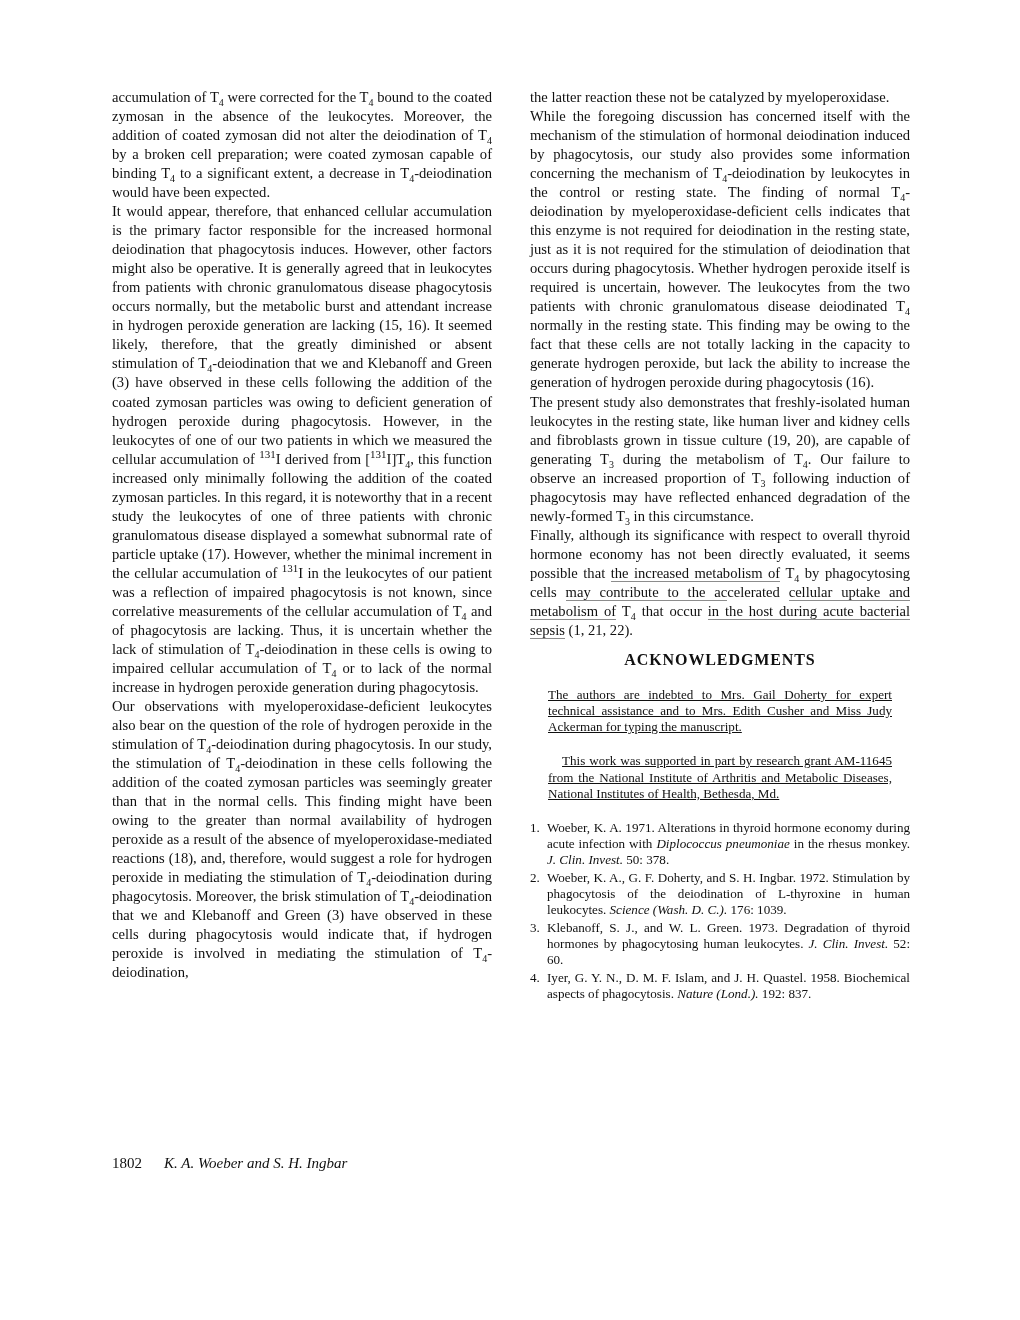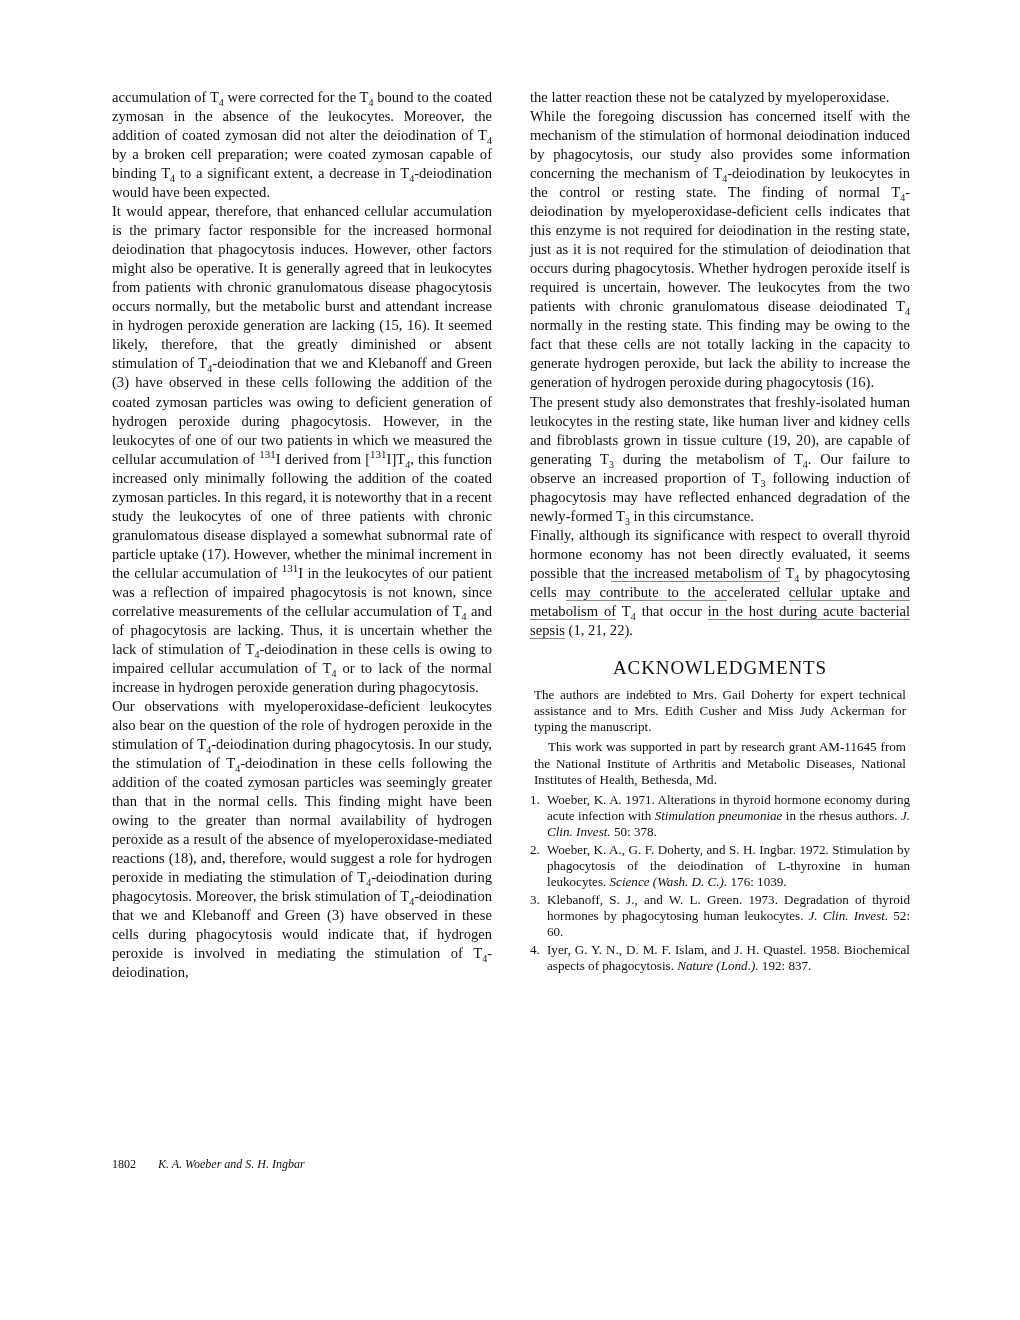--- a/index.html
+++ b/index.html
@@ -50,31 +50,32 @@
     font-size: 11px;
     vertical-align: super;
     line-height: 0;
   }
   .sub {
     font-size: 10px;
     vertical-align: sub;
     line-height: 0;
   }
   h2.section {
-    font-size: 19px;
-    font-weight: normal;
+    font-size: 16px;
+    font-weight: bold;
     letter-spacing: 0.9px;
     text-align: center;
-    margin: 17px 0 8px 0;
+    margin: 11px 0 8px 0;
   }
   .ack p {
-    margin: 4px;
+    margin: 18px;
     font-size: 13.1px;
     line-height: 1.235;
     text-align: justify;
+    text-decoration: underline;
   }
   .ack p.indent {
     text-indent: 14px;
   }
   ol.refs {
     margin: 0;
     padding: 0;
     list-style: none;
     font-size: 13.1px;
     line-height: 1.235;
@@ -88,21 +89,21 @@
   ol.refs li .num {
     position: absolute;
     left: 0;
     top: 0;
   }
   .it { font-style: italic; }
   .footer {
     position: absolute;
     left: 112px;
     bottom: 148px;
-    font-size: 12px;
+    font-size: 15px;
   }
   .footer .pageno {
     margin-right: 22px;
   }
   .footer .authors {
     font-style: italic;
   }
   .underline-hint {
     
     border-bottom: 1px solid rgba(0,0,0,0.45);
@@ -139,21 +140,21 @@
 
       <div class="ack">
         <p>The authors are indebted to Mrs. Gail Doherty for expert technical assistance and to Mrs. Edith Cusher and Miss Judy Ackerman for typing the manuscript.</p>
         <p class="indent">This work was supported in part by research grant AM-11645 from the National Institute of Arthritis and Metabolic Diseases, National Institutes of Health, Bethesda, Md.</p>
       </div>
 
 
       <ol class="refs">
         <li>
           <span class="num">1.</span>
-          <span>Woeber, K. A. 1971. Alterations in thyroid hormone economy during acute infection with </span><span class="it">Stimulation pneumoniae</span><span> in the rhesus authors. </span><span class="it">J. Clin. Invest.</span><span> 50: 378.</span>
+          <span>Woeber, K. A. 1971. Alterations in thyroid hormone economy during acute infection with </span><span class="it">Diplococcus pneumoniae</span><span> in the rhesus monkey. </span><span class="it">J. Clin. Invest.</span><span> 50: 378.</span>
         </li>
         <li>
           <span class="num">2.</span>
           <span>Woeber, K. A., G. F. Doherty, and S. H. Ingbar. 1972. Stimulation by phagocytosis of the deiodination of L-thyroxine in human leukocytes. </span><span class="it">Science (Wash. D. C.).</span><span> </span><span>176: 1039.</span>
         </li>
         <li>
           <span class="num">3.</span>
           <span>Klebanoff, S. J., and W. L. Green. 1973. Degradation of thyroid hormones by phagocytosing human leukocytes. </span><span class="it">J. Clin. Invest.</span><span> </span><span>52: 60.</span>
         </li>
         <li>

